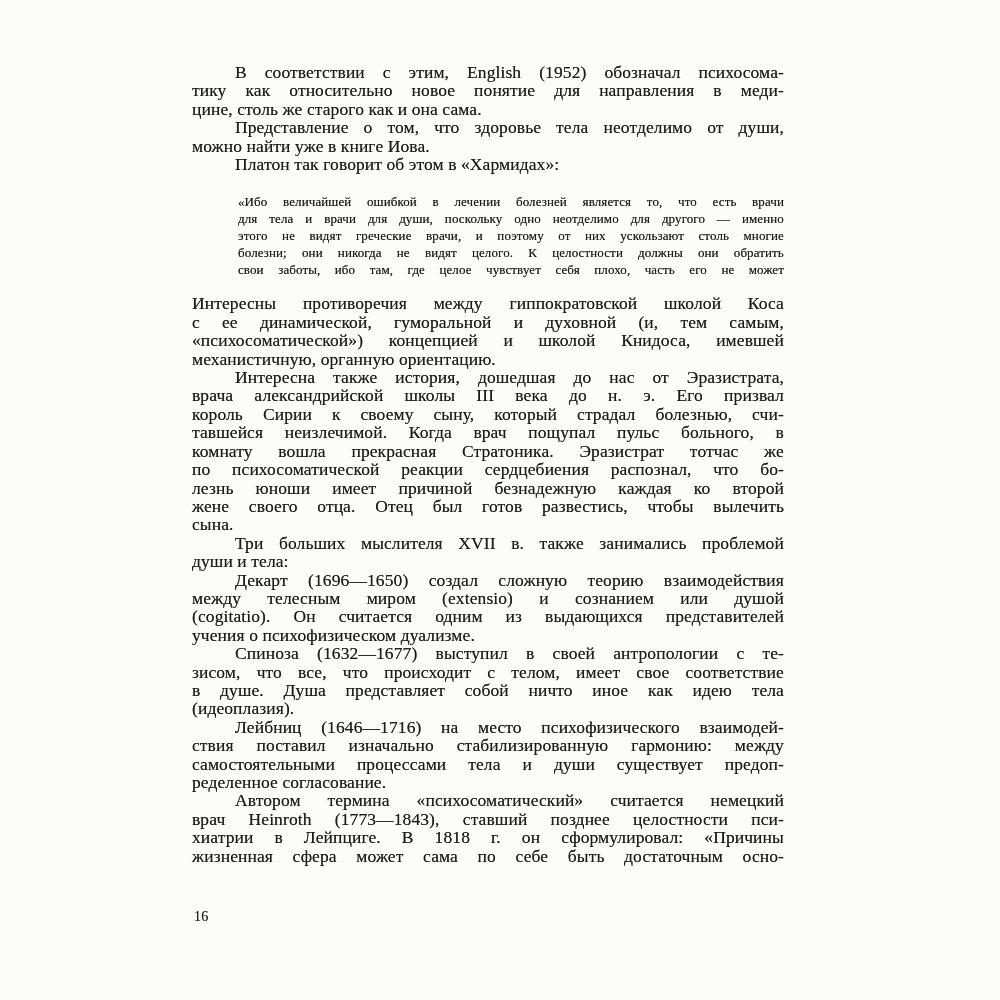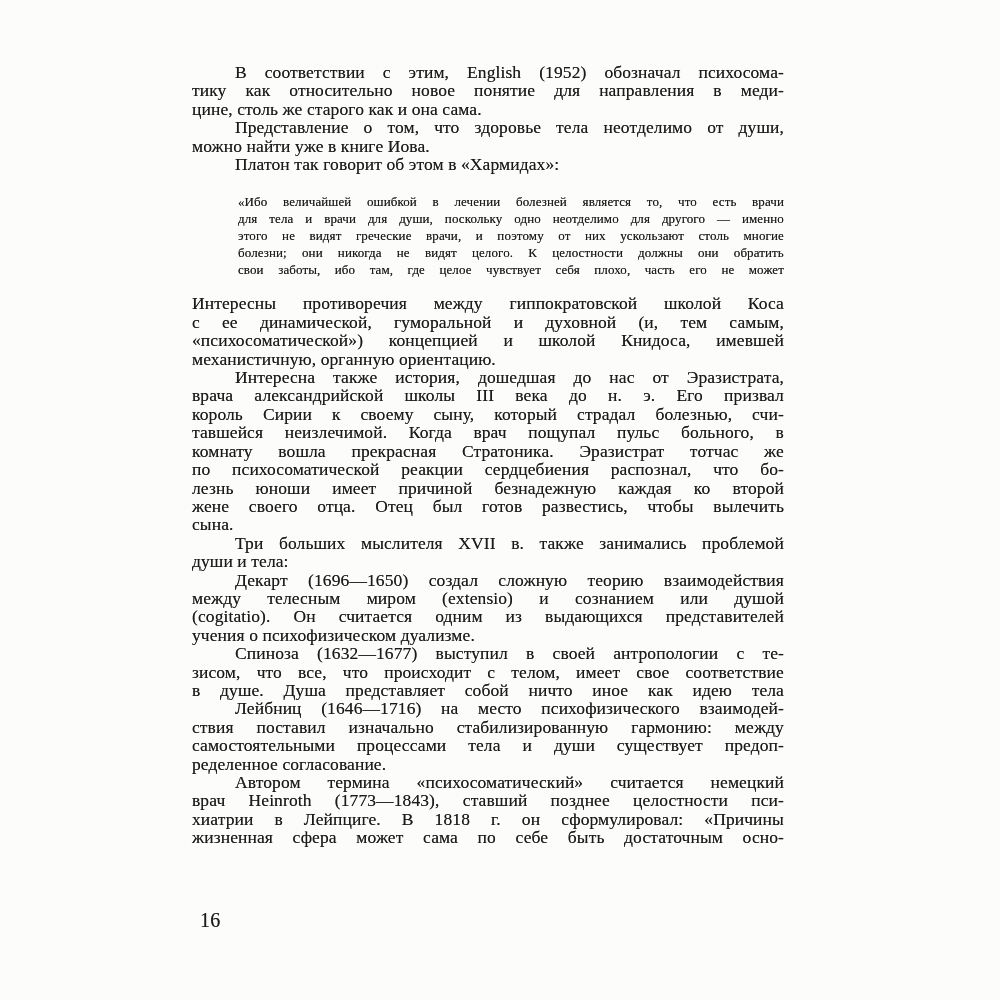--- a/index.html
+++ b/index.html
@@ -36,23 +36,23 @@
   .line.justified {
     display: flex;
     flex-wrap: nowrap;
     justify-content: space-between;
     white-space: nowrap;
   }
   .line.justified span { display: inline-block; }
   .line.indent { padding-left: 43px; }
   .page-number {
     position: absolute;
-    left: 200px;
+    left: 194px;
     top: 909px;
-    font-size: 20px;
+    font-size: 14px;
     letter-spacing: 0.3px;
     text-shadow: 0 0 0.5px rgba(25,25,25,0.6);
   }
 </style>
 </head>
 <body>
 
 <div class="page">
   <div class="text-column" id="text-body">
       <div class="block para">
@@ -354,20 +354,21 @@
           <span>душе.</span>
           <span>Душа</span>
           <span>представляет</span>
           <span>собой</span>
           <span>ничто</span>
           <span>иное</span>
           <span>как</span>
           <span>идею</span>
           <span>тела</span>
         </div>
+        <div class="line">(идеоплазия).</div>
       </div>
       <div class="block para">
         <div class="line justified indent">
           <span>Лейбниц</span>
           <span>(1646—1716)</span>
           <span>на</span>
           <span>место</span>
           <span>психофизического</span>
           <span>взаимодей-</span>
         </div>

